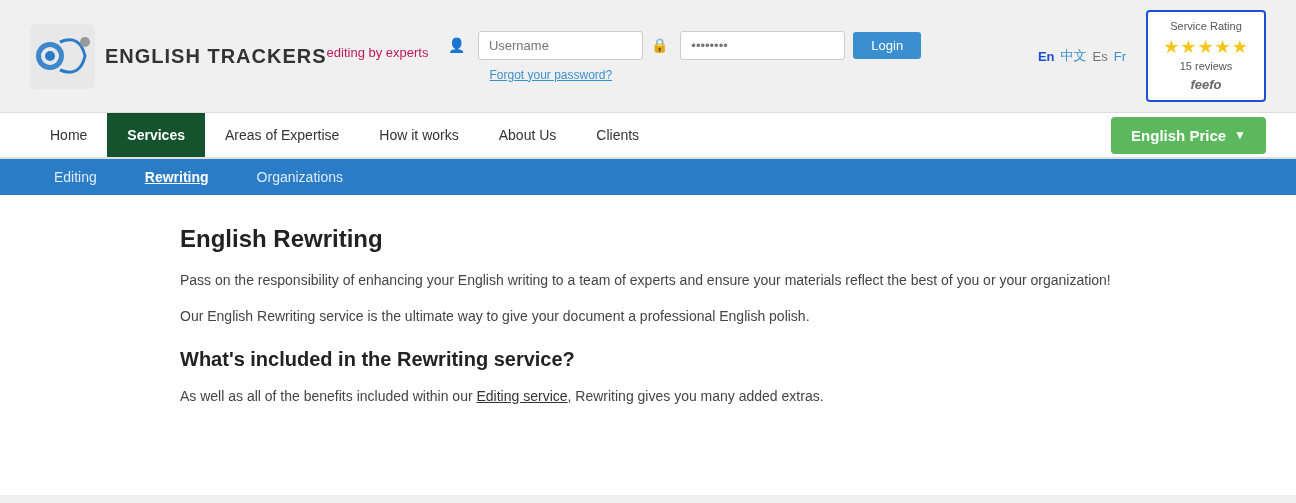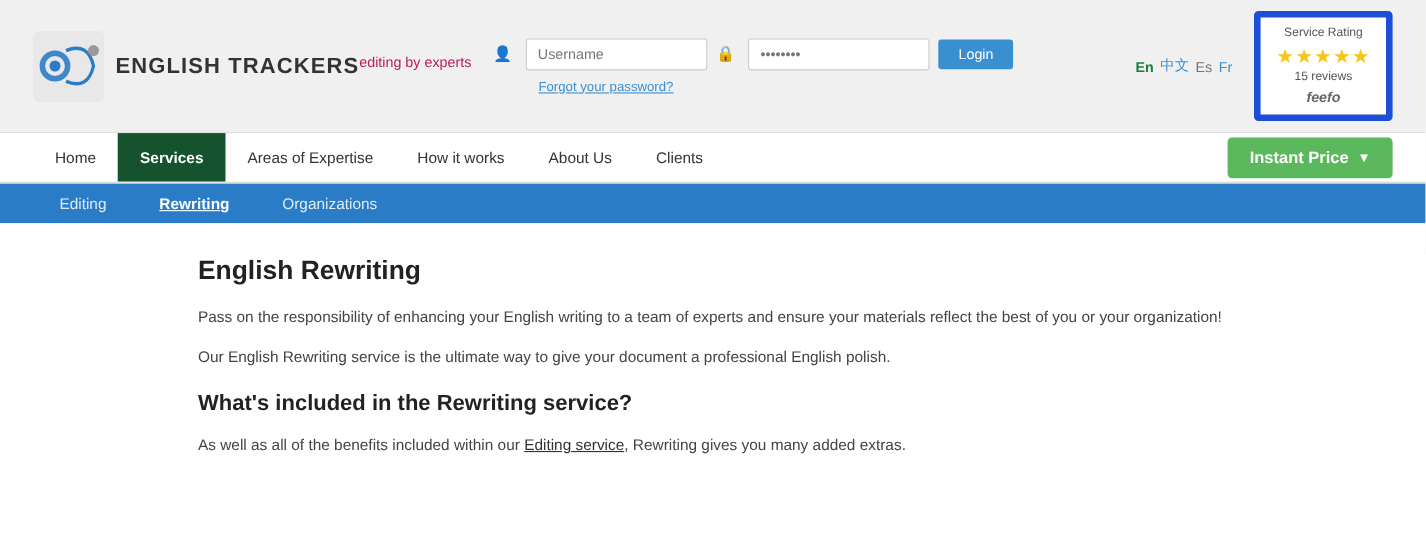--- a/index.html
+++ b/index.html
@@ -73,27 +73,27 @@
       cursor: pointer;
       margin-left: 2px;
       padding-left: 39px;
     }
     .lang-area {
       display: flex;
       gap: 6px;
       align-items: center;
       font-size: 13px;
     }
-    .lang-en { font-weight: bold; color: #15803d; cursor: pointer; }
+    .lang-en { font-weight: bold; color: #1d4ed8; cursor: pointer; }
     .lang-zh { color: #3a8fd1; cursor: pointer; }
     .lang-es { color: #737373; cursor: pointer; }
     .lang-fr { color: #3a8fd1; cursor: pointer; }
 
     .rating-box {
-      border: 6px solid #1d4ed8;
+      border: 2px solid #1d4ed8;
       border-radius: 4px;
       padding: 8px 14px;
       background: white;
       text-align: center;
       min-width: 120px;
     }
     .rating-label {
       font-size: 11px;
       color: #555;
       margin-bottom: 4px;
@@ -259,21 +259,21 @@
 
 <div class="nav-bar">
   <a class="nav-item">Home</a>
   <a class="nav-item active">Services</a>
   <a class="nav-item">Areas of Expertise</a>
   <a class="nav-item">How it works</a>
   <a class="nav-item">About Us</a>
   <a class="nav-item">Clients</a>
   <div class="nav-spacer"></div>
   <button class="instant-price-btn">
-    <span>Instant Price</span>
+    <span>English Price</span>
     <span class="chevron">▼</span>
   </button>
 </div>
 
 <div class="sub-nav">
   <span class="sub-nav-item">Editing</span>
   <span class="sub-nav-item active">Rewriting</span>
   <span class="sub-nav-item">Organizations</span>
 </div>
 

